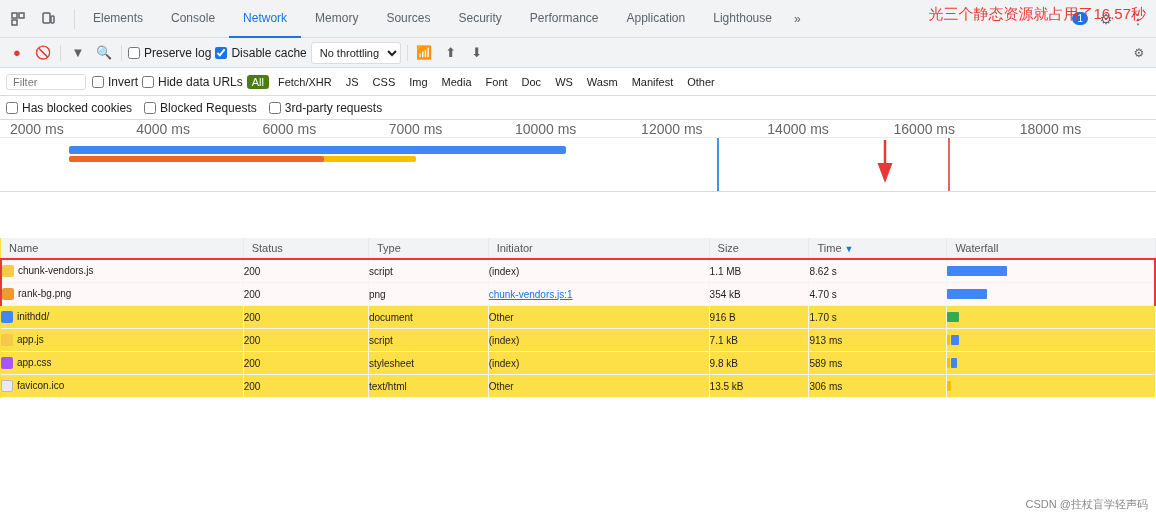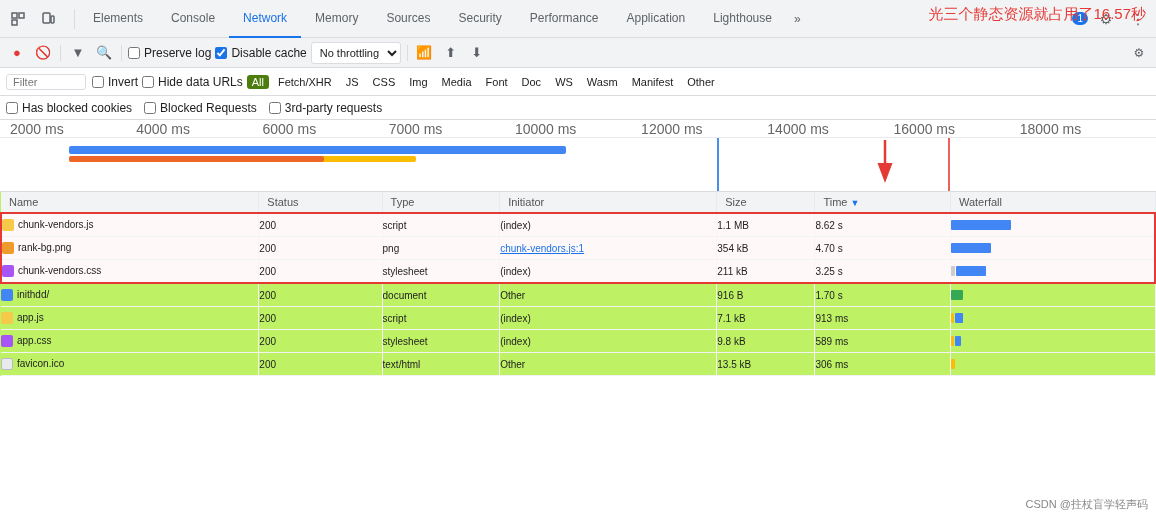--- a/index.html
+++ b/index.html
@@ -62,21 +62,21 @@
     }
     .timeline-ruler {
       display: flex; align-items: center; height: 18px; padding: 0 10px;
       font-size: 14px; color: #666; border-bottom: 1px solid #e8eaed;
     }
     .ruler-tick { flex: 1; text-align: left; }
     .timeline-bars { position: relative; height: 54px; padding: 0 10px; }
     .waterfall-bar { position: absolute; height: 8px; border-radius: 2px; top: 8px; }
 
     
-    .table-container { overflow-y: auto; background: #bef264; flex: 1; }
+    .table-container { overflow-y: auto; background: #fde047; flex: 1; margin-top: 46px; }
     .network-table { width: 100%; border-collapse: collapse; }
     .network-table th {
       background: #f1f3f4; font-size: 11px; font-weight: 500; color: #555;
       padding: 4px 8px; text-align: left; border-bottom: 1px solid #dadce0;
       border-right: 1px solid #e8eaed; position: sticky; top: 0; z-index: 5;
       white-space: nowrap;
     }
     .network-table td {
       font-size: 10px; padding: 3px 0; border-bottom: 1px solid #f1f3f4;
       border-right: 1px solid #f5f5f5; white-space: nowrap;
@@ -298,34 +298,20 @@
     <td style="background: rgb(255, 248, 248);">png</td>
     <td style="background: rgb(255, 248, 248);"><span class="link">chunk-vendors.js:1</span></td>
     <td style="background: rgb(255, 248, 248);">354 kB</td>
     <td style="background: rgb(255, 248, 248);">4.70 s</td>
     <td class="wf-cell" style="background: rgb(255, 248, 248); border-right: 2px solid rgb(229, 57, 53);">
               <div class="wf-bar-wrap">
                 <div class="wf-bar wf-bar-blue" style="width:40px; background:#4285f4;"></div>
               </div>
             </td>
   </tr>
-          <tr class="highlighted-group highlighted-group-last">
-    <td style="background: rgb(255, 248, 248); border-bottom: 2px solid rgb(229, 57, 53); border-left: 2px solid rgb(229, 57, 53);"><span class="file-icon icon-css"></span><span>chunk-vendors.css</span></td>
-    <td style="background: rgb(255, 248, 248); border-bottom: 2px solid rgb(229, 57, 53);">200</td>
-    <td style="background: rgb(255, 248, 248); border-bottom: 2px solid rgb(229, 57, 53);">stylesheet</td>
-    <td style="background: rgb(255, 248, 248); border-bottom: 2px solid rgb(229, 57, 53);"><span>(index)</span></td>
-    <td style="background: rgb(255, 248, 248); border-bottom: 2px solid rgb(229, 57, 53);">211 kB</td>
-    <td style="background: rgb(255, 248, 248); border-bottom: 2px solid rgb(229, 57, 53);">3.25 s</td>
-    <td class="wf-cell" style="background: rgb(255, 248, 248); border-bottom: 2px solid rgb(229, 57, 53); border-right: 2px solid rgb(229, 57, 53);">
-              <div class="wf-bar-wrap">
-                <div class="wf-bar" style="width:4px; background:#ccc; margin-right:1px;"></div>
-                <div class="wf-bar" style="width:30px; background:#4285f4;"></div>
-              </div>
-            </td>
-  </tr>
           <tr>
     <td><span class="file-icon icon-doc"></span><span>inithdd/</span></td>
     <td>200</td>
     <td>document</td>
     <td><span>Other</span></td>
     <td>916 B</td>
     <td>1.70 s</td>
     <td class="wf-cell">
               <div class="wf-bar-wrap">
                 <div class="wf-bar wf-bar-blue" style="width:12px; background:#34a853;"></div>

